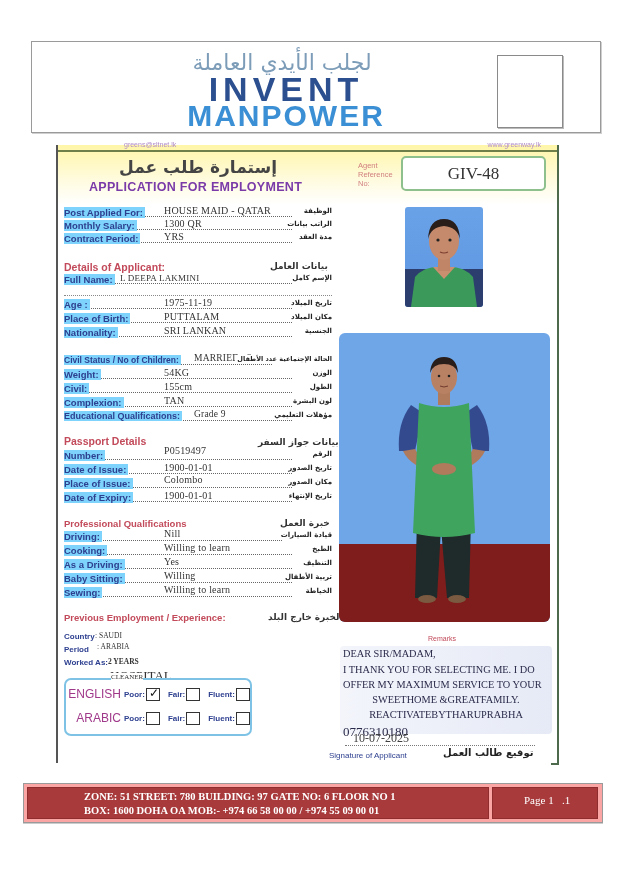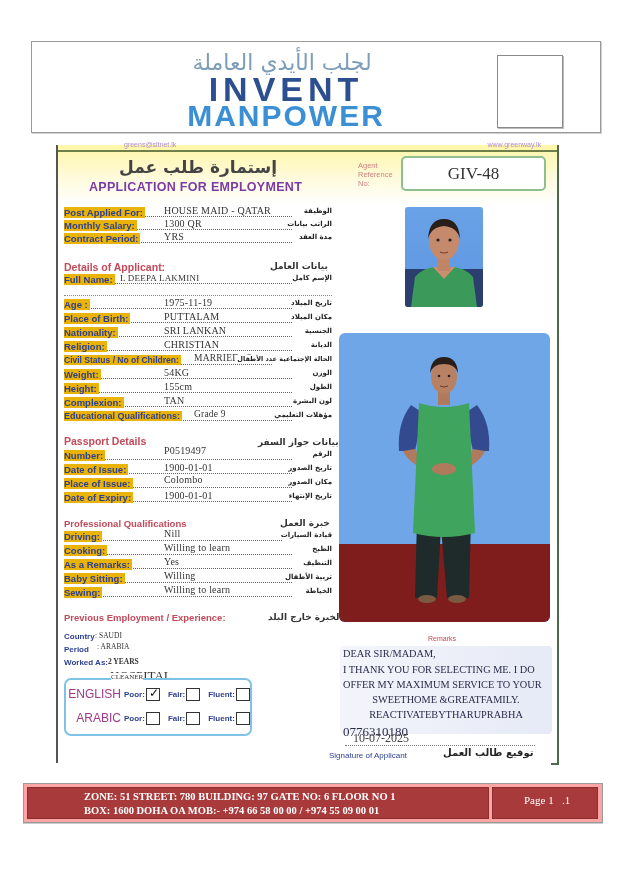--- a/index.html
+++ b/index.html
@@ -20,21 +20,21 @@
   .top-email { position: absolute; left: 66px; top: -4px; font-size: 7px; color: #b08ac8; }
   .top-web { position: absolute; right: 16px; top: -4px; font-size: 7px; color: #b08ac8; }
 
   .title-ar { position: absolute; left: 40px; top: 12px; width: 200px; text-align: center; font-family: "DejaVu Sans", sans-serif; font-size: 17px; font-weight: bold; color: #444; direction: rtl; }
   .title-en { position: absolute; left: 31px; top: 35px; font-size: 12.5px; font-weight: bold; color: #7a3aa8; letter-spacing: 0.3px; }
   .agent-label { position: absolute; left: 300px; top: 16px; font-size: 7.5px; line-height: 9px; color: #d18080; width: 44px; }
   .agent-box { position: absolute; left: 343px; top: 11px; width: 145px; height: 35px; border: 2px solid #8dc08d; border-radius: 5px; background: #fff; text-align: center; font-family: "Liberation Serif", serif; font-size: 17px; line-height: 31px; color: #333; }
 
   
   .row { position: absolute; left: 6px; width: 268px; height: 13px; font-size: 9.5px; }
-  .row .lbl { position: absolute; left: 0; top: 0; font-weight: bold; color: #2d3f8f; white-space: nowrap; background: #eab308; padding-right: 2px; z-index: 1; }
+  .row .lbl { position: absolute; left: 0; top: 0; font-weight: bold; color: #2d3f8f; white-space: nowrap; background: #7dd3fc; padding-right: 2px; z-index: 1; }
   .row .dots { position: absolute; left: 0; right: 40px; top: 9px; border-bottom: 1px dotted #666; }
   .row .val { position: absolute; top: -2px; font-family: "Liberation Serif", serif; font-size: 10px; color: #333; white-space: nowrap; letter-spacing: 0.2px; }
   .row .ar { position: absolute; right: 0; top: 0; font-family: "DejaVu Sans", sans-serif; font-size: 7px; font-weight: bold; color: #222; direction: rtl; background: #fff; padding-left: 2px; z-index: 1; }
 
   .sec { position: absolute; left: 6px; font-size: 10.5px; font-weight: bold; color: #c24a5a; }
   .sec-ar { position: absolute; right: 235px; font-family: "DejaVu Sans", sans-serif; font-size: 9px; font-weight: bold; color: #333; direction: rtl; }
   .sep-dots { position: absolute; left: 6px; width: 268px; border-bottom: 1px dotted #888; }
 
   .prev-row { position: absolute; left: 6px; font-size: 8px; font-weight: bold; color: #2d3f8f; white-space: nowrap; }
   .prev-val { position: absolute; font-family: "Liberation Serif", serif; font-size: 7.5px; color: #333; white-space: nowrap; }
@@ -129,41 +129,35 @@
       <span class="lbl">Place of  Birth:</span>
     <span class="val" style="left:100px">PUTTALAM</span>
     <span class="ar">مكان الميلاد</span>
   </div>
   <div class="row" style="top:182px">
     <span class="dots"></span>
       <span class="lbl">Nationality:</span>
     <span class="val" style="left:100px">SRI LANKAN</span>
     <span class="ar">الجنسية</span>
   </div>
-  <div class="row" style="top:196px">
-    <span class="dots"></span>
-      <span class="lbl">Religion:</span>
-    <span class="val" style="left:100px">CHRISTIAN</span>
-    <span class="ar">الديانة</span>
-  </div>
   <div class="row" style="top:210px; font-size:8.5px">
     <span class="dots" style="right:60px"></span>
       <span class="lbl">Civil Status / No of Children:</span>
     <span class="val" style="left:130px; font-size:9.5px; white-space:pre">MARRIED   2</span>
     <span class="ar" style="font-size:6.5px">الحالة الإجتماعية عدد الأطفال</span>
   </div>
   <div class="row" style="top:224px">
     <span class="dots"></span>
       <span class="lbl">Weight:</span>
     <span class="val" style="left:100px">54KG</span>
     <span class="ar">الوزن</span>
   </div>
   <div class="row" style="top:238px">
     <span class="dots"></span>
-      <span class="lbl">Height:</span>
+      <span class="lbl">Civil:</span>
     <span class="val" style="left:100px">155cm</span>
     <span class="ar">الطول</span>
   </div>
   <div class="row" style="top:252px">
     <span class="dots"></span>
       <span class="lbl">Complexion:</span>
     <span class="val" style="left:100px">TAN</span>
     <span class="ar">لون البشرة</span>
   </div>
   <div class="row" style="top:266px; font-size:9px">
@@ -209,21 +203,21 @@
     <span class="ar">قيادة السيارات</span>
   </div>
   <div class="row" style="top:400px">
     <span class="dots"></span>
       <span class="lbl">Cooking:</span>
     <span class="val" style="left:100px; top:-3px">Willing to learn</span>
     <span class="ar">الطبخ</span>
   </div>
   <div class="row" style="top:414px">
     <span class="dots"></span>
-      <span class="lbl">As a Remarks:</span>
+      <span class="lbl">As a Driving:</span>
     <span class="val" style="left:100px; top:-3px">Yes</span>
     <span class="ar">التنظيف</span>
   </div>
   <div class="row" style="top:428px">
     <span class="dots"></span>
       <span class="lbl">Baby Sitting:</span>
     <span class="val" style="left:100px; top:-3px">Willing</span>
     <span class="ar">تربية الأطفال</span>
   </div>
   <div class="row" style="top:442px">

